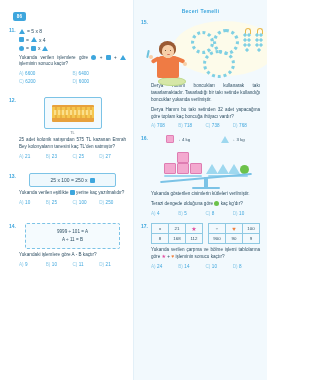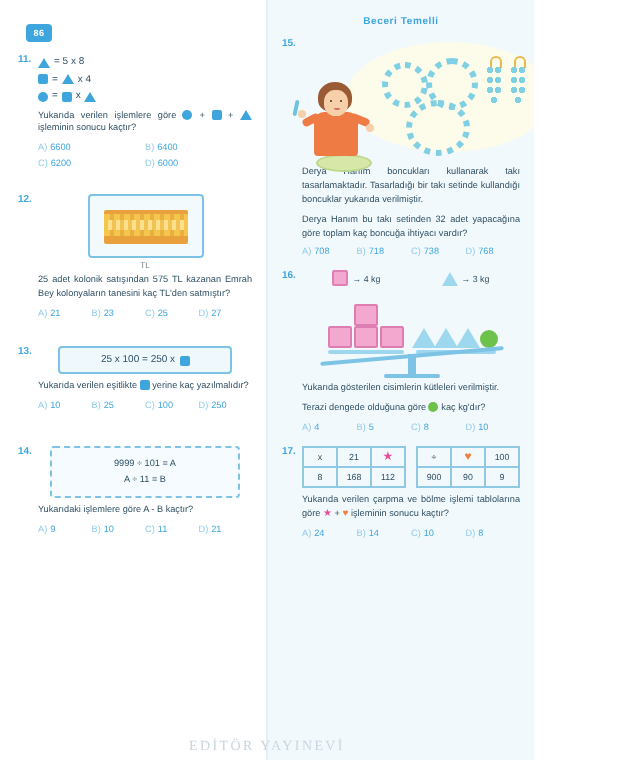--- a/index.html
+++ b/index.html
@@ -598,14 +598,13 @@
           <b>C)</b><span class="v">10</span>
         </div>
         <div class="opt">
           <b>D)</b><span class="v">8</span>
         </div>
       </div>
     </div>
 
   </div>
 
-  <div class="footer">EDİTÖR YAYINEVİ</div>
 </div>
 
 </body></html>

